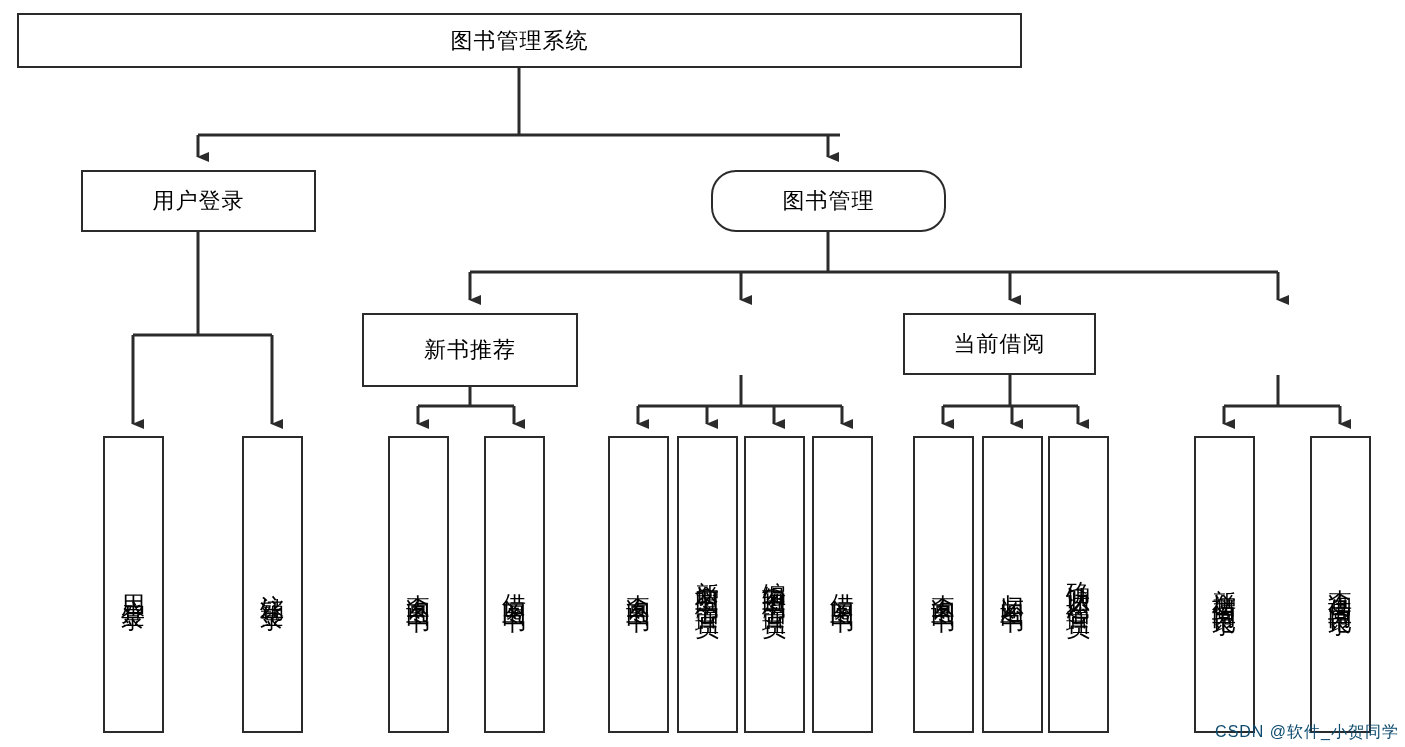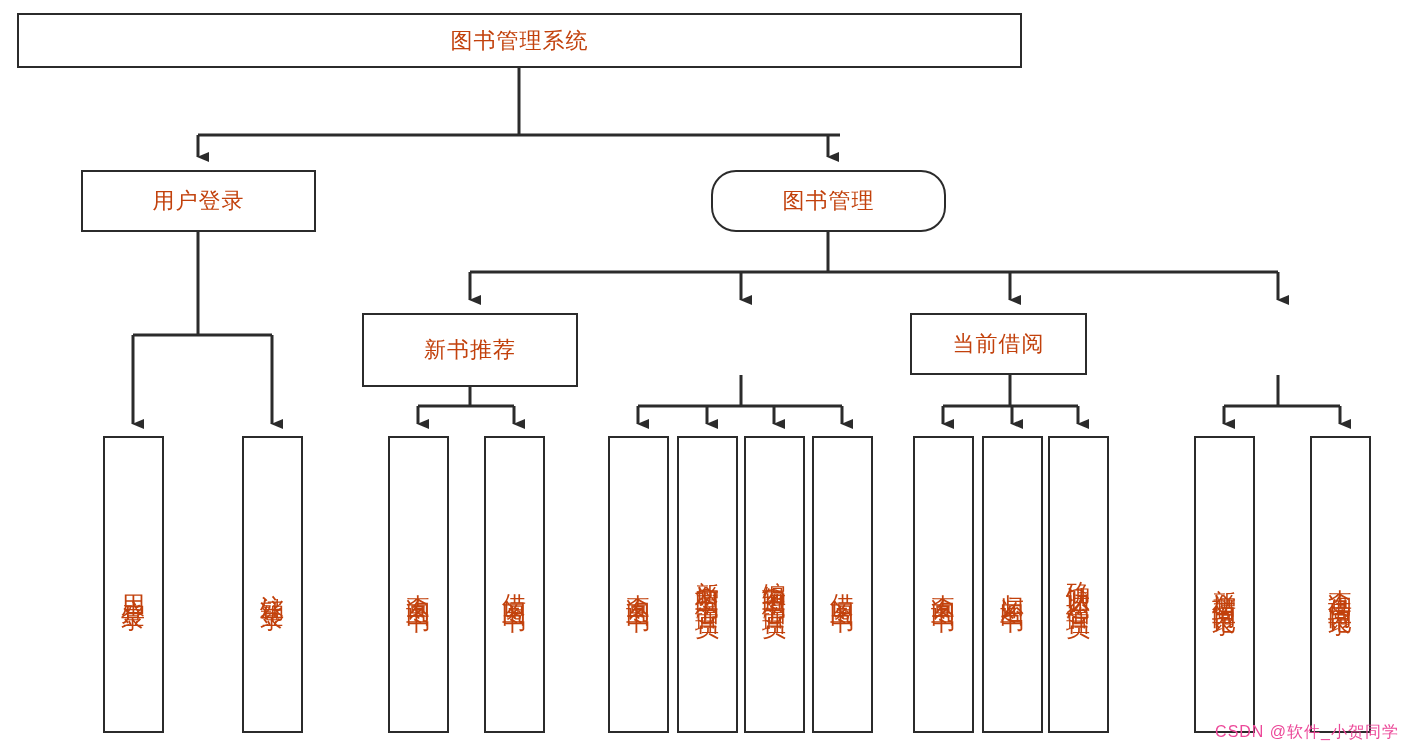--- a/index.html
+++ b/index.html
@@ -1,26 +1,26 @@
 <!DOCTYPE html>
 <html><head>
 <meta charset="utf-8">
 <style>
   html,body{margin:0;padding:0;background:#ffffff;}
   body{width:1405px;height:747px;overflow:hidden;font-family:"Liberation Sans","DejaVu Sans",sans-serif;}
   #diagram{position:relative;width:1405px;height:747px;background:#ffffff;}
   svg.wires{position:absolute;left:0;top:0;width:1405px;height:747px;pointer-events:none;}
   .node{position:absolute;box-sizing:border-box;background:#ffffff;border:2px solid #2b2b2b;
         display:flex;align-items:center;justify-content:center;}
-  .node .lbl{color:#c2410c;line-height:1.05;text-align:left;white-space:pre;}
+  .node .lbl{color:#000000;line-height:1.05;text-align:left;white-space:pre;}
   .node.h .lbl{font-size:22px;letter-spacing:1px;}
   .node.root .lbl{font-size:22px;letter-spacing:1px;}
   .node.v{align-items:center;justify-content:center;}
   .node.v .lbl{writing-mode:vertical-rl;text-orientation:upright;font-size:24px;letter-spacing:5px;}
-  .watermark{position:absolute;right:6px;bottom:4px;font-size:16px;color:#ec4899;
+  .watermark{position:absolute;right:6px;bottom:4px;font-size:16px;color:#0c4a6e;
              letter-spacing:1px;white-space:nowrap;}
 </style>
 </head>
 <body>
 
 <div id="diagram">
 
   <svg class="wires" viewBox="0 0 1405 747" xmlns="http://www.w3.org/2000/svg">
     <defs>
       <marker id="ar" markerWidth="10" markerHeight="12" refX="5" refY="11" orient="auto" markerUnits="userSpaceOnUse">
@@ -78,21 +78,21 @@
   <div class="node h" style="left:81px;top:170px;width:235px;height:62px;">
     <span class="lbl">用户登录</span>
   </div>
   <div class="node h" style="left:711px;top:170px;width:235px;height:62px;border-radius:25px;">
     <span class="lbl">图书管理</span>
   </div>
 
   <div class="node h" style="left:362px;top:313px;width:216px;height:74px;">
     <span class="lbl">新书推荐</span>
   </div>
-  <div class="node h" style="left:903px;top:313px;width:177px;height:62px;margin-left:7px;">
+  <div class="node h" style="left:903px;top:313px;width:193px;height:62px;">
     <span class="lbl">当前借阅</span>
   </div>
 
   <div class="node v" style="left:103px;top:436px;width:61px;height:297px;">
     <span class="lbl">用户登录</span>
   </div>
   <div class="node v" style="left:242px;top:436px;width:61px;height:297px;">
     <span class="lbl">注销登录</span>
   </div>
 

